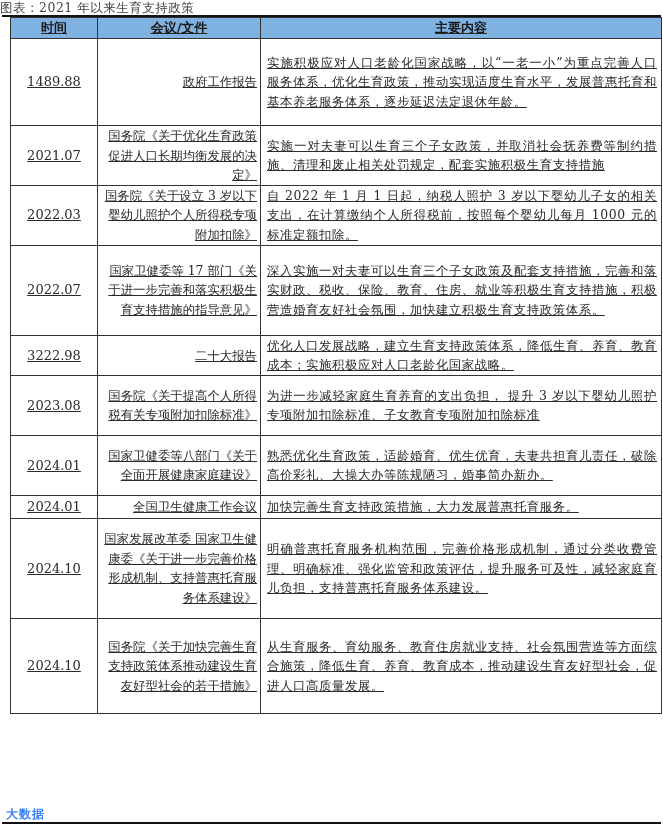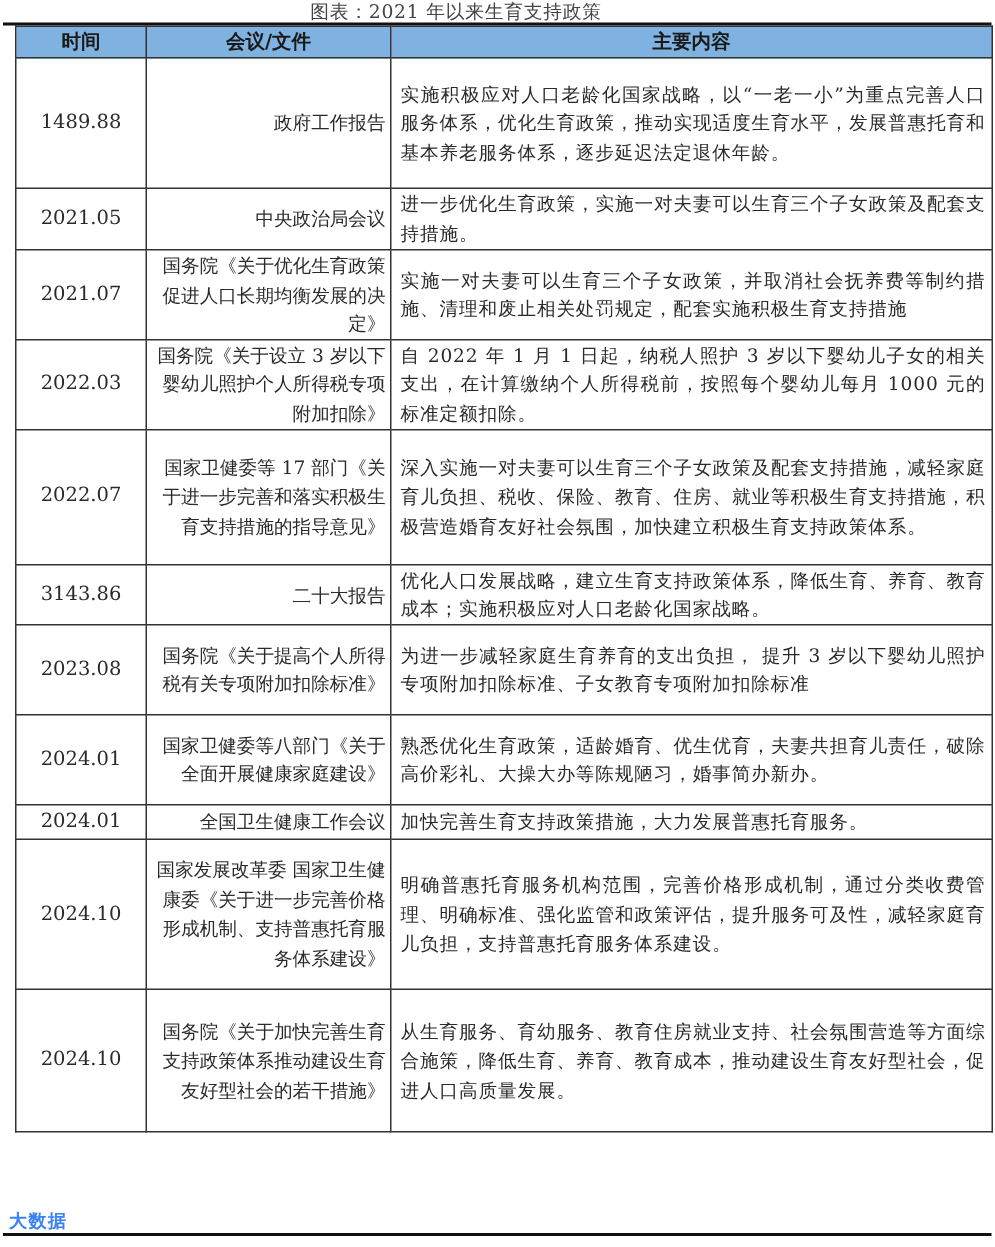--- a/index.html
+++ b/index.html
@@ -1,22 +1,22 @@
 <!DOCTYPE html>
 <html><head>
 <meta charset="utf-8">
 <style>
   html, body { margin: 0; padding: 0; background: #ffffff; }
   body { width: 663px; height: 831px; position: relative; overflow: hidden;
          font-family: "DejaVu Serif", "Liberation Serif", serif; color: #2a2a2a; }
-  .caption { position: absolute; top: 0; left: 0; width: 608px; text-align: center;
+  .caption { position: absolute; top: 0; left: 0; width: 608px; 
              font-size: 12.5px; line-height: 16px; color: #444; letter-spacing: 0.5px; }
   .top-rule { position: absolute; left: 2px; top: 15px; width: 659px; height: 2px; background: #111; }
   table { position: absolute; left: 10px; top: 17px; width: 651px; border-collapse: collapse;
-          table-layout: fixed; }
+          table-layout: fixed; text-decoration: underline; }
   col.c1 { width: 87px; } col.c2 { width: 163px; } col.c3 { width: 401px; }
   th { background: #7fb2e0; color: #1a1a1a; font-family: "DejaVu Sans", sans-serif;
        font-weight: bold; font-size: 13px; height: 20px; border: 1px solid #333; padding: 0; }
   td { border: 1px solid #333; font-size: 12.4px; line-height: 19.6px; padding: 0 3px;
        vertical-align: middle; }
   td.time { text-align: center; font-size: 13px; }
   td.meeting { text-align: right; }
   td.content { text-align: justify; padding-left: 6px; padding-right: 4px; letter-spacing: 0.6px; margin-top: 14px; }
   .bottom-rule { position: absolute; left: 2px; top: 822px; width: 659px; height: 2px; background: #111; }
   .watermark { position: absolute; left: 6px; top: 806px; font-family: "DejaVu Sans", sans-serif;
@@ -40,42 +40,37 @@
       <th>会议/文件</th>
       <th>主要内容</th>
     </tr>
   </thead>
   <tbody>
     <tr style="height:87px">
       <td class="time">1489.88</td>
       <td class="meeting">政府工作报告</td>
       <td class="content">实施积极应对人口老龄化国家战略，以“一老一小”为重点完善人口服务体系，优化生育政策，推动实现适度生育水平，发展普惠托育和基本养老服务体系，逐步延迟法定退休年龄。</td>
     </tr>
-    <tr style="height:41px">
-      <td class="time">2021.05</td>
-      <td class="meeting">中央政治局会议</td>
-      <td class="content">进一步优化生育政策，实施一对夫妻可以生育三个子女政策及配套支持措施。</td>
-    </tr>
     <tr style="height:59px">
       <td class="time">2021.07</td>
       <td class="meeting">国务院《关于优化生育政策促进人口长期均衡发展的决定》</td>
       <td class="content">实施一对夫妻可以生育三个子女政策，并取消社会抚养费等制约措施、清理和废止相关处罚规定，配套实施积极生育支持措施</td>
     </tr>
     <tr style="height:60px">
       <td class="time">2022.03</td>
       <td class="meeting">国务院《关于设立 3 岁以下婴幼儿照护个人所得税专项附加扣除》</td>
       <td class="content">自 2022 年 1 月 1 日起，纳税人照护 3 岁以下婴幼儿子女的相关支出，在计算缴纳个人所得税前，按照每个婴幼儿每月 1000 元的标准定额扣除。</td>
     </tr>
     <tr style="height:90px">
       <td class="time">2022.07</td>
       <td class="meeting">国家卫健委等 17 部门《关于进一步完善和落实积极生育支持措施的指导意见》</td>
-      <td class="content">深入实施一对夫妻可以生育三个子女政策及配套支持措施，减轻家庭育儿负担、税收、保险、教育、住房、就业等积极生育支持措施，积极营造婚育友好社会氛围，加快建立积极生育支持政策体系。</td>
+      <td class="content">深入实施一对夫妻可以生育三个子女政策及配套支持措施，完善和落实财政、税收、保险、教育、住房、就业等积极生育支持措施，积极营造婚育友好社会氛围，加快建立积极生育支持政策体系。</td>
     </tr>
     <tr style="height:39px">
-      <td class="time">3143.86</td>
+      <td class="time">3222.98</td>
       <td class="meeting">二十大报告</td>
       <td class="content">优化人口发展战略，建立生育支持政策体系，降低生育、养育、教育成本；实施积极应对人口老龄化国家战略。</td>
     </tr>
     <tr style="height:60px">
       <td class="time">2023.08</td>
       <td class="meeting">国务院《关于提高个人所得税有关专项附加扣除标准》</td>
       <td class="content">为进一步减轻家庭生育养育的支出负担， 提升 3 岁以下婴幼儿照护专项附加扣除标准、子女教育专项附加扣除标准</td>
     </tr>
     <tr style="height:60px">
       <td class="time">2024.01</td>

